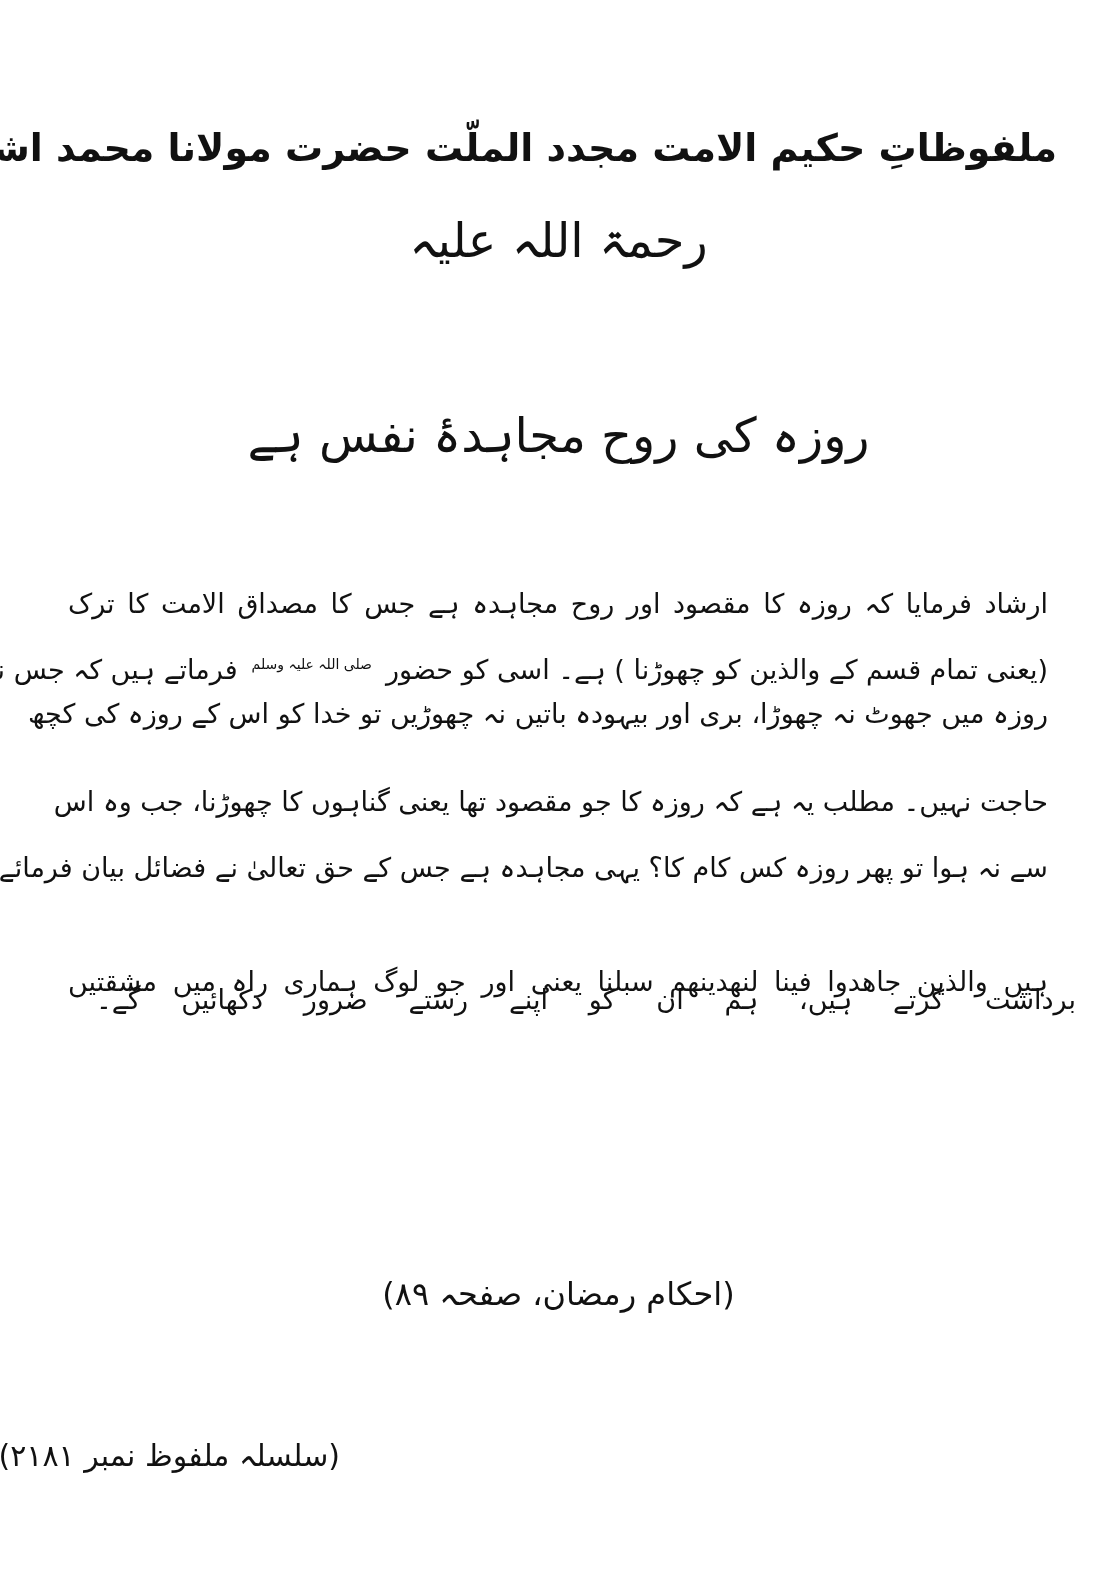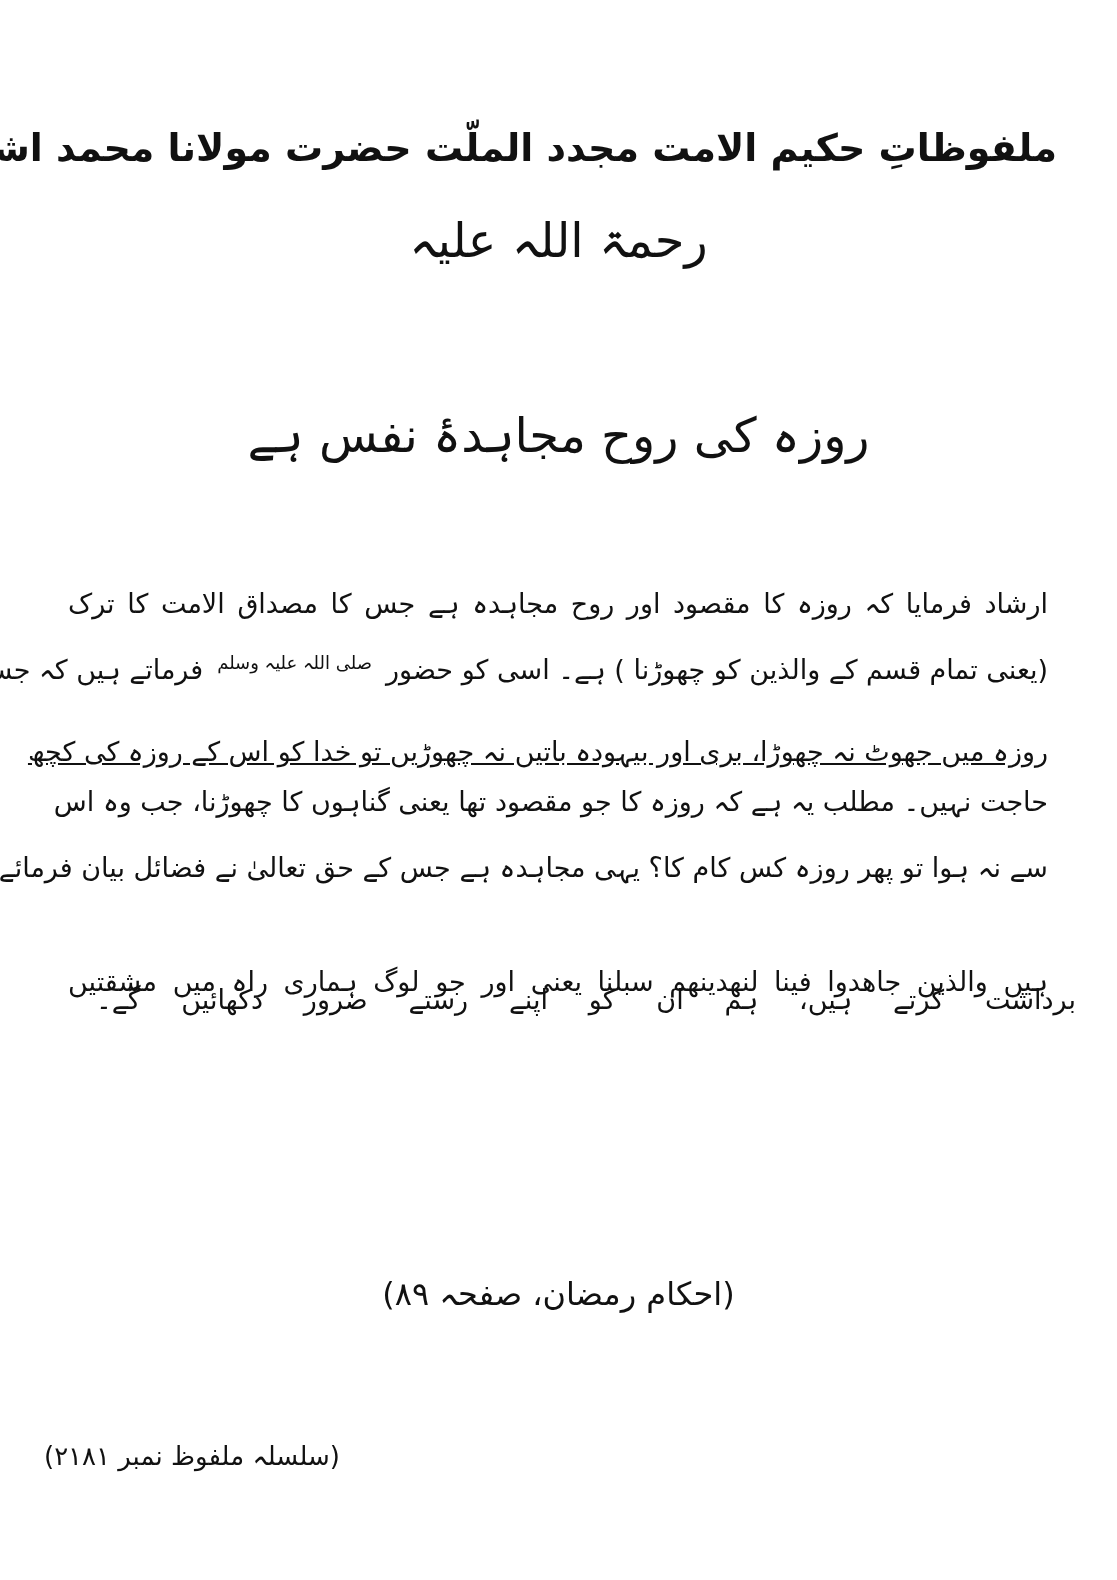--- a/index.html
+++ b/index.html
@@ -50,56 +50,56 @@
       text-align: justify;
       text-align-last: justify;
       font-size: 27px;
       line-height: 52px;
     }
     .para-line.last {
       text-align-last: right;
     }
     .honorific {
       display: inline-block;
-      font-size: 18px;
+      font-size: 14px;
       line-height: 16px;
       vertical-align: 10px;
       text-align: center;
       padding: 0 14px;
     }
     .reference {
       left: 60px;
       right: 60px;
       text-align: center;
       font-size: 32px;
       line-height: 52px;
     }
     .series {
       left: 60px;
       width: 280px;
       text-align: right;
-      font-size: 26px;
+      font-size: 30px;
       line-height: 52px;
     }
   </style>
 </head>
 <body>
 
 <div class="page">
 
   <div class="line heading" style="top:118px;">ملفوظاتِ حکیم الامت مجدد الملّت حضرت مولانا محمد اشرف علی تھانوی</div>
   <div class="line subtitle" style="top:210px;">رحمۃ اللہ علیہ</div>
 
   <div class="line subtitle" style="top:405px;">روزہ کی روح مجاہدۂ نفس ہے</div>
 
   <div class="line para-line" style="top:578px;">ارشاد فرمایا کہ روزہ کا مقصود اور روح مجاہدہ ہے جس کا مصداق الامت کا ترک</div>
 
   <div class="line para-line" style="top:644px;"><span>(یعنی تمام قسم کے والذین کو چھوڑنا ) ہے۔ اسی کو حضور</span><span class="honorific">صلی اللہ علیہ وسلم</span><span>فرماتے ہیں کہ جس نے</span></div>
 
-  <div class="line para-line" style="top:726px;text-decoration:underline;">روزہ میں جھوٹ نہ چھوڑا، بری اور بیہودہ باتیں نہ چھوڑیں تو خدا کو اس کے روزہ کی کچھ</div>
+  <div class="line para-line" style="top:688px;">روزہ میں جھوٹ نہ چھوڑا، بری اور بیہودہ باتیں نہ چھوڑیں تو خدا کو اس کے روزہ کی کچھ</div>
 
   <div class="line para-line" style="top:776px;">حاجت نہیں۔ مطلب یہ ہے کہ روزہ کا جو مقصود تھا یعنی گناہوں کا چھوڑنا، جب وہ اس</div>
 
   <div class="line para-line" style="top:842px;">سے نہ ہوا تو پھر روزہ کس کام کا؟ یہی مجاہدہ ہے جس کے حق تعالیٰ نے فضائل بیان فرمائے</div>
 
   <div class="line para-line" style="top:956px;">ہیں والذین جاھدوا فینا لنھدینھم سبلنا یعنی اور جو لوگ ہماری راہ میں مشقتیں</div>
 
   <div class="line para-line" style="top:974px;margin-left:28px;">برداشت کرتے ہیں، ہم ان کو اپنے رستے ضرور دکھائیں گے۔</div>
 
   <div class="line para-line last" style="top:1040px;"></div>

